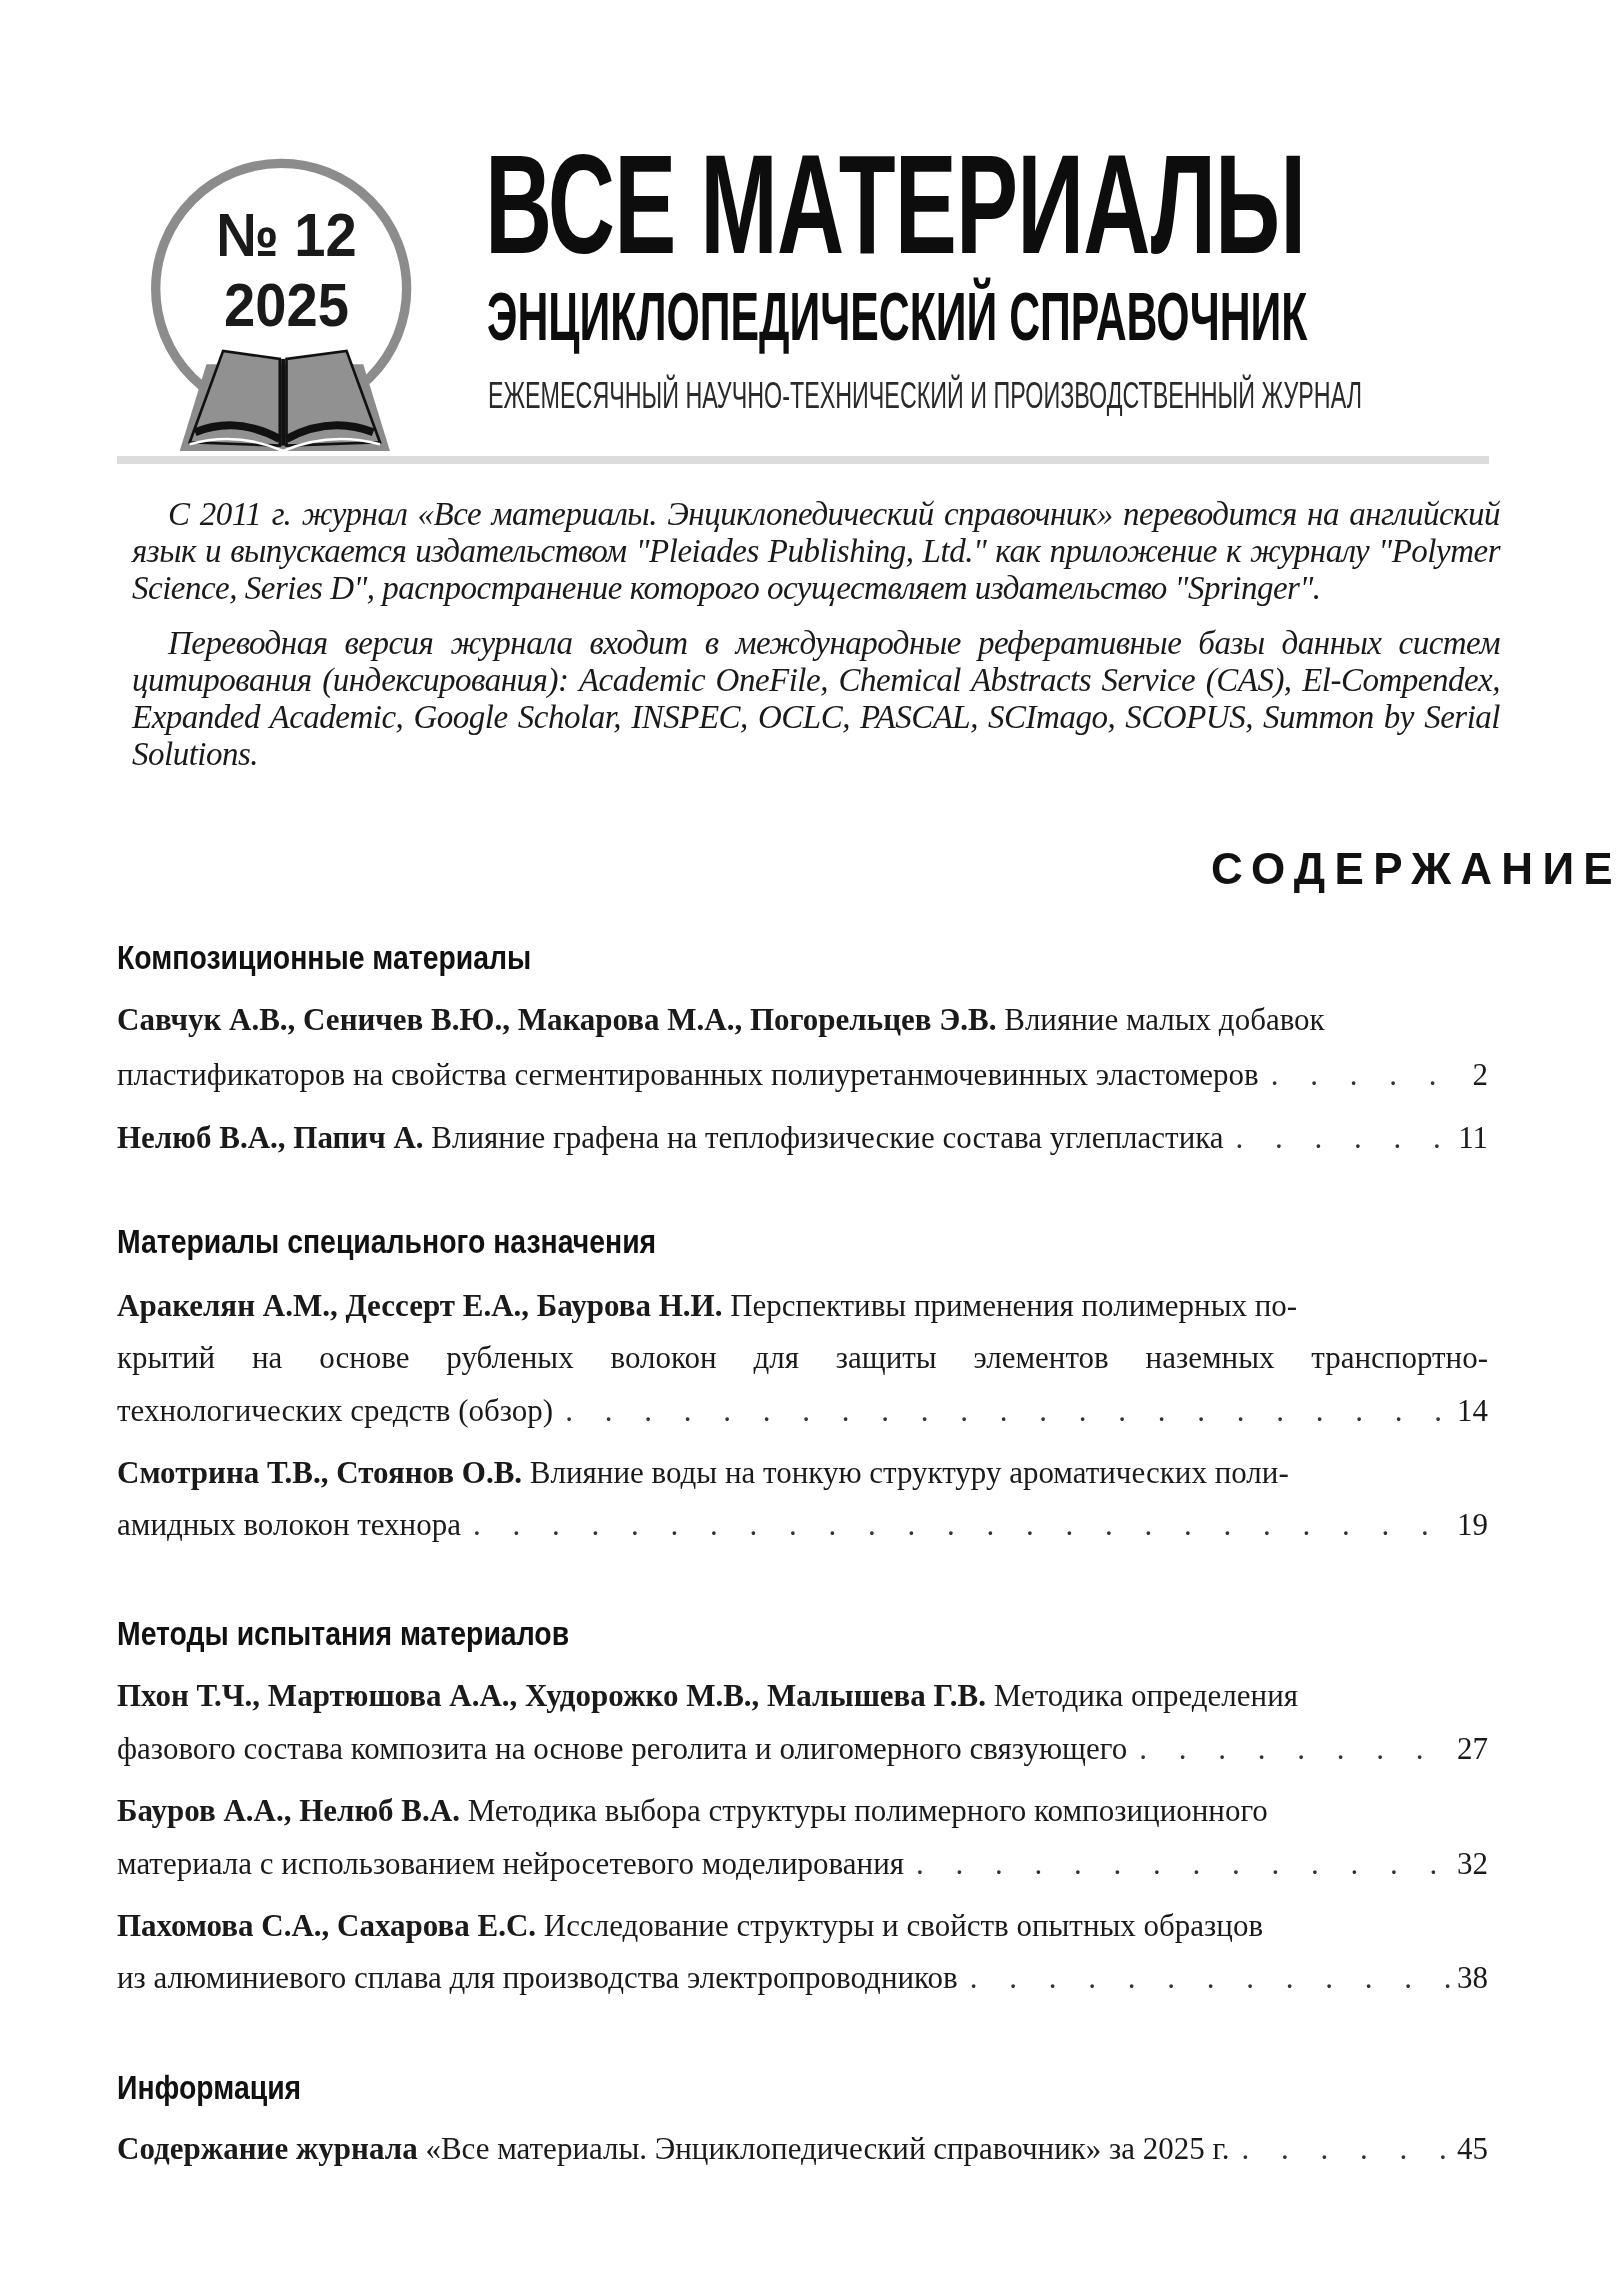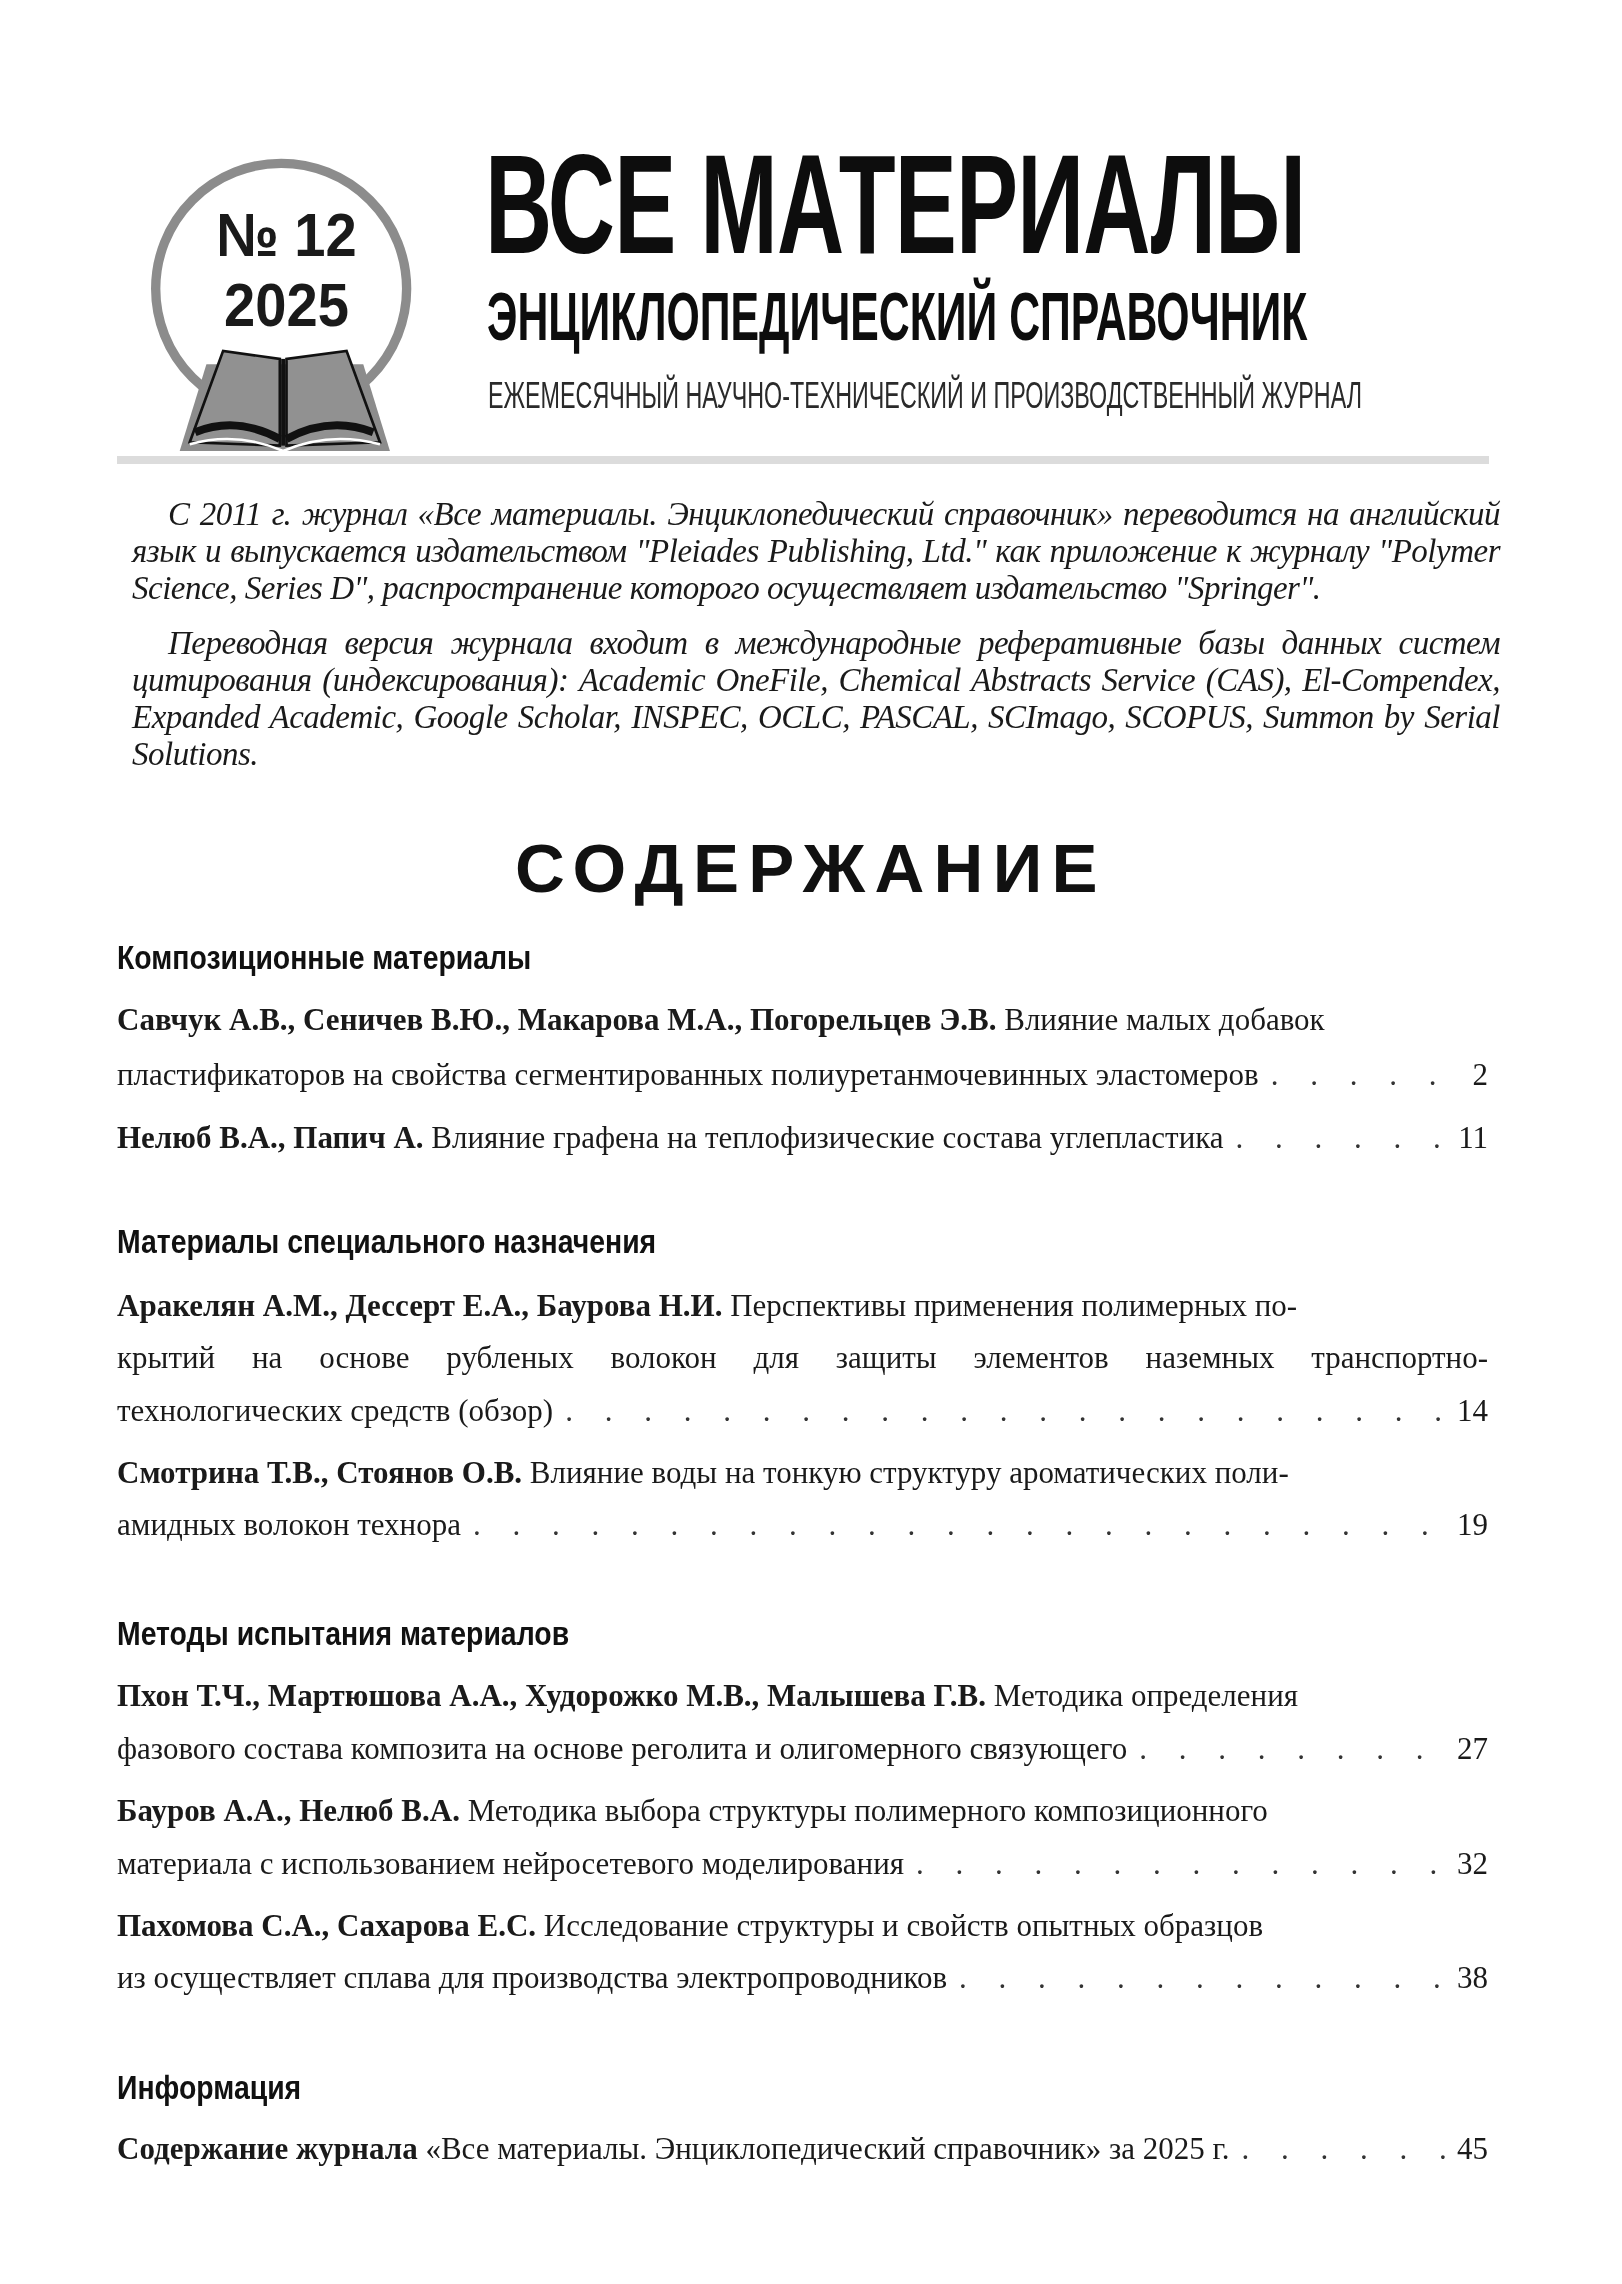--- a/index.html
+++ b/index.html
@@ -27,22 +27,22 @@
   .sep { left: 117px; top: 456px; width: 1372px; height: 8px; background: #dcdcdc; }
 
   
   .intro { left: 132px; width: 1368px; font-family: "Liberation Serif", serif; font-style: italic;
     font-size: 33px; line-height: 37px; text-align: justify; color: #1a1a1a; letter-spacing: -0.5px; }
   .intro p { margin: 0; text-indent: 36px; }
   .intro.p1 { top: 496px; }
   .intro.p2 { top: 625px; }
 
   
-  .toc-title { left: 0; width: 1622px; top: 842px; text-align: center;
-    font-family: "Liberation Sans", sans-serif; font-weight: bold; font-size: 69px;
+  .toc-title { left: 0; width: 1622px; top: 842px; text-align: right;
+    font-family: "Liberation Sans", sans-serif; font-weight: bold; font-size: 44px;
     line-height: 53px; letter-spacing: 9.3px; color: #111; }
   .sec-head { left: 117px; font-family: "Liberation Sans", sans-serif; font-weight: bold;
     font-size: 33px; line-height: 37px; transform-origin: left top; transform: scaleX(0.86);
     white-space: nowrap; color: #111; }
   .toc-line { left: 117px; width: 1371px; height: 40px; font-family: "Liberation Serif", serif;
     font-size: 31px; line-height: 40px; color: #1a1a1a; white-space: nowrap; overflow: hidden;
     display: flex; align-items: baseline; }
   .toc-line .txt { white-space: nowrap; }
   .toc-line .txt b { font-weight: bold; }
   .toc-line.just .txt { width: 100%; text-align: justify; text-align-last: justify; display: block; }
@@ -137,21 +137,21 @@
 </div>
 <div class="abs toc-line" style="top:1844px">
   <span class="txt">материала с использованием нейросетевого моделирования</span>
   <span class="dots">. . . . . . . . . . . . . . . . . . . . . . . . . . . . . . . . . . . . . . . . . . . .</span>
   <span class="pg">32</span>
 </div>
 <div class="abs toc-line" style="top:1906px">
   <span class="txt"><b>Пахомова С.А., Сахарова Е.С.</b> <span>Исследование структуры и свойств опытных образцов</span></span>
 </div>
 <div class="abs toc-line" style="top:1958px">
-  <span class="txt">из осуществляет сплава для производства электропроводников</span>
+  <span class="txt">из алюминиевого сплава для производства электропроводников</span>
   <span class="dots">. . . . . . . . . . . . . . . . . . . . . . . . . . . . . . . . . . . . . . . . . . . .</span>
   <span class="pg">38</span>
 </div>
 
 <div class="abs sec-head" style="top:2069px">Информация</div>
 
 <div class="abs toc-line" style="top:2129px">
   <span class="txt"><b>Содержание журнала</b> <span>«Все материалы. Энциклопедический справочник» за 2025 г.</span></span>
   <span class="dots">. . . . . . . . . . . . . . . . . . . . . . . . . . . . . . . . . . . . . . . . . . . .</span>
   <span class="pg">45</span>

